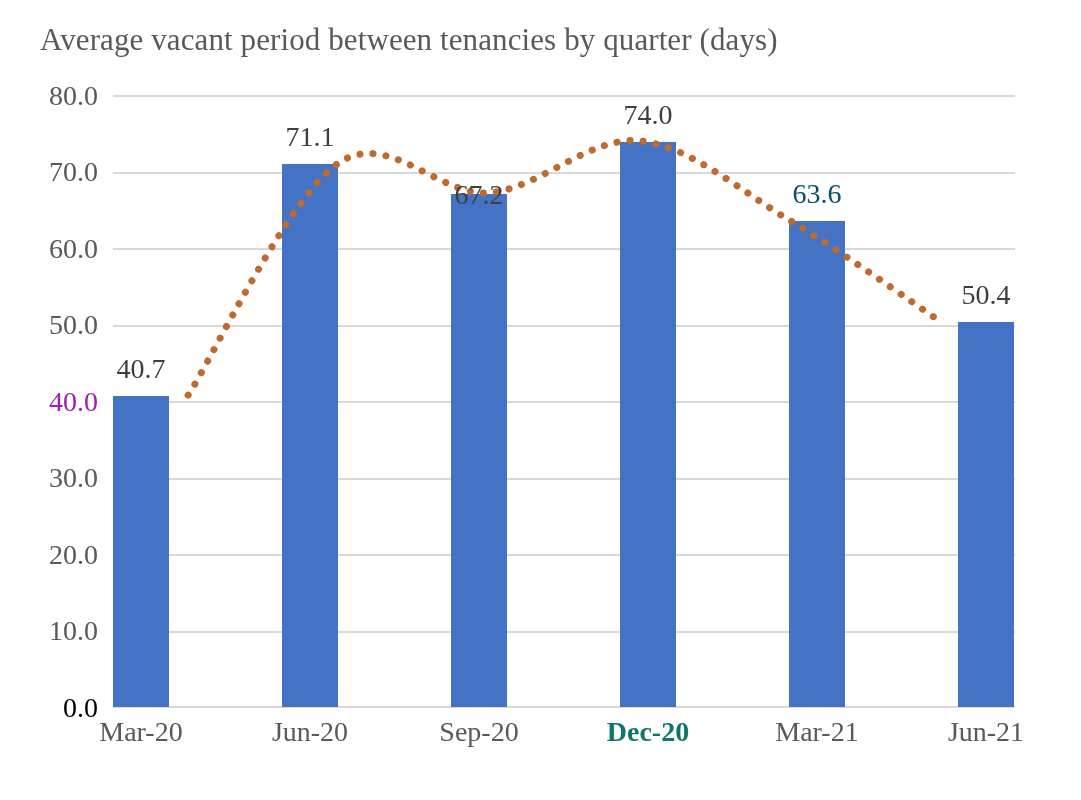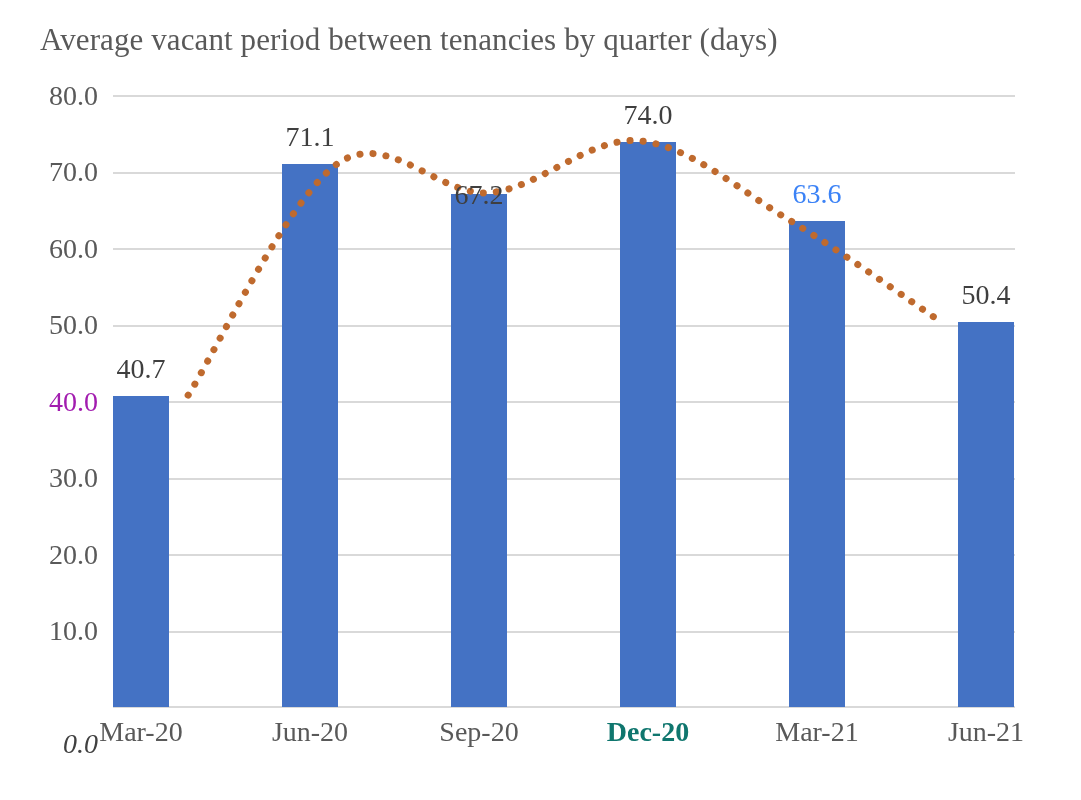--- a/index.html
+++ b/index.html
@@ -109,21 +109,21 @@
 
   <div class="y-axis-labels">
     <div class="y-tick-label" style="top: 80px; color: rgb(89, 89, 89);">80.0</div>
     <div class="y-tick-label" style="top: 156px; color: rgb(89, 89, 89);">70.0</div>
     <div class="y-tick-label" style="top: 233px; color: rgb(89, 89, 89);">60.0</div>
     <div class="y-tick-label" style="top: 309px; color: rgb(89, 89, 89);">50.0</div>
     <div class="y-tick-label" style="top: 386px; color: #a21caf;">40.0</div>
     <div class="y-tick-label" style="top: 462px; color: rgb(89, 89, 89);">30.0</div>
     <div class="y-tick-label" style="top: 539px; color: rgb(89, 89, 89);">20.0</div>
     <div class="y-tick-label" style="top: 615px; color: rgb(89, 89, 89);">10.0</div>
-    <div class="y-tick-label" style="top: 728px; color: #404040; font-style: italic;">0.0</div>
+    <div class="y-tick-label" style="top: 692px; color: #000000;">0.0</div>
   </div>
 
   <div id="plot-area">
     <div class="gridline" style="top: 0px; background: rgb(217, 217, 217);"></div>
     <div class="gridline" style="top: 76.5px; background: rgb(217, 217, 217);"></div>
     <div class="gridline" style="top: 153px; background: rgb(217, 217, 217);"></div>
     <div class="gridline" style="top: 229.5px; background: rgb(217, 217, 217);"></div>
     <div class="gridline" style="top: 306px; background: rgb(217, 217, 217);"></div>
     <div class="gridline" style="top: 382.5px; background: rgb(217, 217, 217);"></div>
     <div class="gridline" style="top: 459px; background: rgb(217, 217, 217);"></div>
@@ -138,21 +138,21 @@
     <div class="bar" style="left: 845px; width: 56px; height: 384.93px; background: rgb(68, 114, 196);"></div>
 
     <svg id="trend-svg" viewBox="0 0 902 612" preserveAspectRatio="none">
         <path d="M 75.17 300.15 C 100.22 261.46, 175.39 101.71, 225.50 67.97 C 275.61 34.24, 325.72 101.45, 375.83 97.76 C 425.94 94.07, 476.06 41.24, 526.17 45.82 C 576.28 50.41, 626.39 95.21, 676.50 125.25 C 726.61 155.30, 801.78 209.27, 826.83 226.07" fill="none" stroke="#BF6A2E" stroke-width="7" stroke-linecap="round" stroke-dasharray="0.1 13"></path>
       </svg>
 
     <div class="bar-label" style="left: -22px; width: 100px; top: 258.154px; color: rgb(63, 63, 63);">40.7</div>
     <div class="bar-label" style="left: 147px; width: 100px; top: 25.9737px; color: rgb(63, 63, 63);">71.1</div>
     <div class="bar-label" style="left: 316px; width: 100px; top: 55.76px; color: rgb(63, 63, 63); margin-top: 28px;">67.2</div>
     <div class="bar-label" style="left: 485px; width: 100px; top: 3.825px; color: rgb(63, 63, 63);">74.0</div>
-    <div class="bar-label" style="left: 654px; width: 100px; top: 83.255px; color: #3b82f6;">63.6</div>
+    <div class="bar-label" style="left: 654px; width: 100px; top: 83.255px; color: #0c4a6e;">63.6</div>
     <div class="bar-label" style="left: 823px; width: 100px; top: 184.07px; color: rgb(63, 63, 63);">50.4</div>
   </div>
 
   <div class="x-tick-label" style="left: 61px; width: 160px; color: rgb(89, 89, 89);">Mar-20</div>
   <div class="x-tick-label" style="left: 230px; width: 160px; color: rgb(89, 89, 89);">Jun-20</div>
   <div class="x-tick-label" style="left: 399px; width: 160px; color: rgb(89, 89, 89);">Sep-20</div>
   <div class="x-tick-label" style="left: 568px; width: 160px; color: #0f766e; font-weight: bold;">Dec-20</div>
   <div class="x-tick-label" style="left: 737px; width: 160px; color: rgb(89, 89, 89);">Mar-21</div>
   <div class="x-tick-label" style="left: 906px; width: 160px; color: rgb(89, 89, 89);">Jun-21</div>
 

